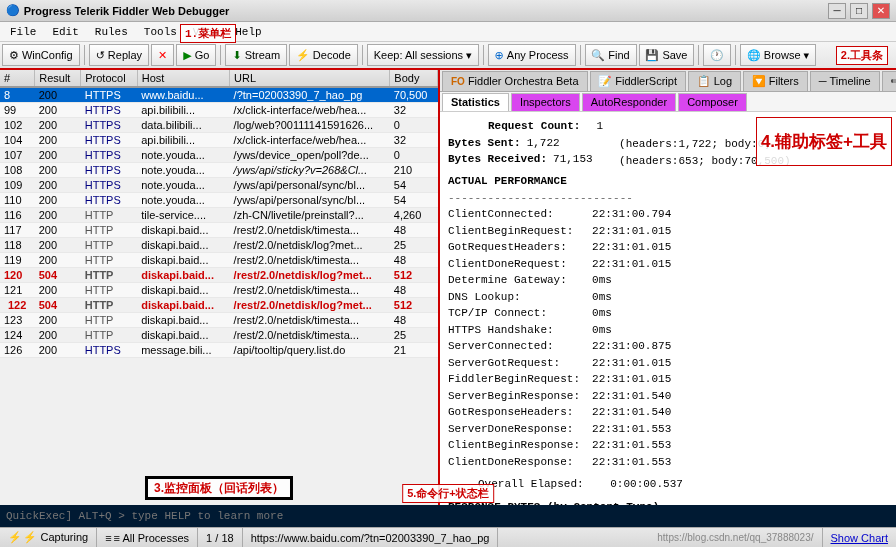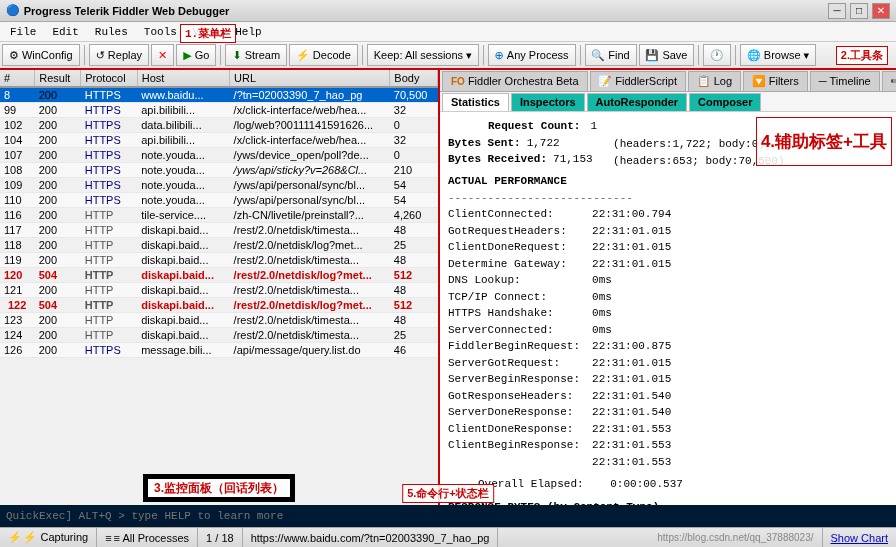--- a/index.html
+++ b/index.html
@@ -148,29 +148,28 @@
       background: #f5f5f5;
       border-bottom: 1px solid #ccc;
       display: flex;
       align-items: center;
       height: 20px;
       padding: 0 2px;
       gap: 2px;
     }
     .sub-tab {
       padding: 1px 8px;
-      background: #14b8a6;
+      background: #d946ef;
       border: 1px solid #bbb;
       border-bottom: none;
       cursor: pointer;
       font-size: 11px;
       height: 18px;
       display: flex;
       align-items: center;
-      font-weight: bold;
     }
     .sub-tab.active {
       background: white;
       font-weight: bold;
     }
 
     
     .stats-content {
       flex: 1;
       padding: 6px 8px;
@@ -471,29 +470,29 @@
                 <td style="color: rgb(85, 85, 85);">HTTP</td>
                 <td style="max-width: 90px; overflow: hidden; text-overflow: ellipsis;">diskapi.baid...</td>
                 <td style="max-width: 140px; overflow: hidden; text-overflow: ellipsis;">/rest/2.0/netdisk/timesta...</td>
                 <td>25</td>
               </tr>
               <tr>
                 <td style="min-width: 18px;">126</td>
                 <td style="color: rgb(0, 0, 0);">200</td>
                 <td style="color: rgb(0, 0, 128);">HTTPS</td>
                 <td style="max-width: 90px; overflow: hidden; text-overflow: ellipsis;">message.bili...</td>
-                <td style="max-width: 140px; overflow: hidden; text-overflow: ellipsis;">/api/message/query.list.do</td>
-                <td>46</td>
+                <td style="max-width: 140px; overflow: hidden; text-overflow: ellipsis;">/api/tooltip/query.list.do</td>
+                <td>21</td>
               </tr>
             </tbody>
         </table>
       </div>
 
       <div style="position:absolute; bottom:8px; left:50%; transform:translateX(-50%); text-align:center; pointer-events:none;">
-        <span style="color:#cc0000; font-weight:bold; font-size:12px; background:rgba(255,255,255,0.85); border:5px solid #000000; padding:2px 6px;">3.监控面板（回话列表）</span>
+        <span style="color:#cc0000; font-weight:bold; font-size:12px; background:rgba(255,255,255,0.85); border:3px solid #000000; padding:2px 6px;">3.监控面板（回话列表）</span>
       </div>
     </div>
 
     <div class="right-panel" style="position:relative;">
 
       <div class="tabs-row">
         <div class="tab">
           <span style="color:#cc6600; font-weight:bold; font-size:10px;">FO</span>
           <span> Fiddler Orchestra Beta</span>
         </div>
@@ -522,21 +521,21 @@
       <div class="sub-tabs-row">
         <div class="sub-tab active">Statistics</div>
         <div class="sub-tab">Inspectors</div>
         <div class="sub-tab">AutoResponder</div>
         <div class="sub-tab">Composer</div>
       </div>
 
       <div class="stats-content">
         <div style="display:flex; gap:16px; margin-bottom:4px;">
           <div>
-            <div style="display:flex; gap:10px;padding-left:40px;">
+            <div style="display:flex; gap:16px;padding-left:40px;">
               <span class="stats-label">Request Count:</span>
               <span>1</span>
             </div>
             <div style="display:flex; gap:6px;">
               <span class="stats-label">Bytes Sent:</span>
               <span>1,722</span>
             </div>
             <div style="display:flex; gap:6px;">
               <span class="stats-label">Bytes Received:</span>
               <span>71,153</span>
@@ -548,34 +547,35 @@
             <div>(headers:653; body:70,500)</div>
           </div>
         </div>
 
         <div class="stats-section-title">ACTUAL PERFORMANCE</div>
         <div class="stats-dashes">----------------------------</div>
 
         <div style="display:flex; gap:12px;">
           <div>
             <div><span>ClientConnected:</span></div>
+            <div><span>ClientBeginRequest:</span></div>
             <div><span>GotRequestHeaders:</span></div>
             <div><span>ClientDoneRequest:</span></div>
             <div><span>Determine Gateway:</span></div>
             <div><span>DNS Lookup:</span></div>
             <div><span>TCP/IP Connect:</span></div>
             <div><span>HTTPS Handshake:</span></div>
             <div><span>ServerConnected:</span></div>
+            <div><span>ServerGotRequest:</span></div>
             <div><span>FiddlerBeginRequest:</span></div>
-            <div><span>ServerGotRequest:</span></div>
             <div><span>ServerBeginResponse:</span></div>
             <div><span>GotResponseHeaders:</span></div>
             <div><span>ServerDoneResponse:</span></div>
+            <div><span>ClientBeginResponse:</span></div>
             <div><span>ClientDoneResponse:</span></div>
-            <div><span>ClientBeginResponse:</span></div>
           </div>
           <div>
             <div>22:31:00.794</div>
             <div>22:31:01.015</div>
             <div>22:31:01.015</div>
             <div>22:31:01.015</div>
             <div>0ms</div>
             <div>0ms</div>
             <div>0ms</div>
             <div>0ms</div>

